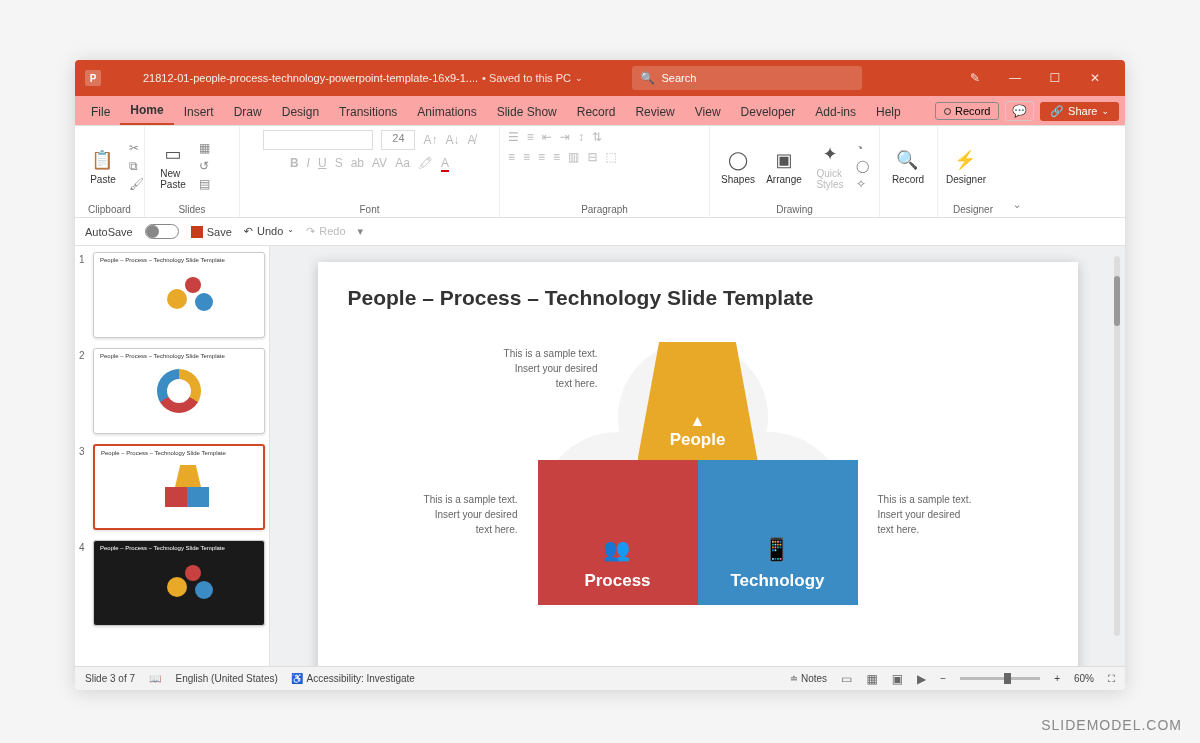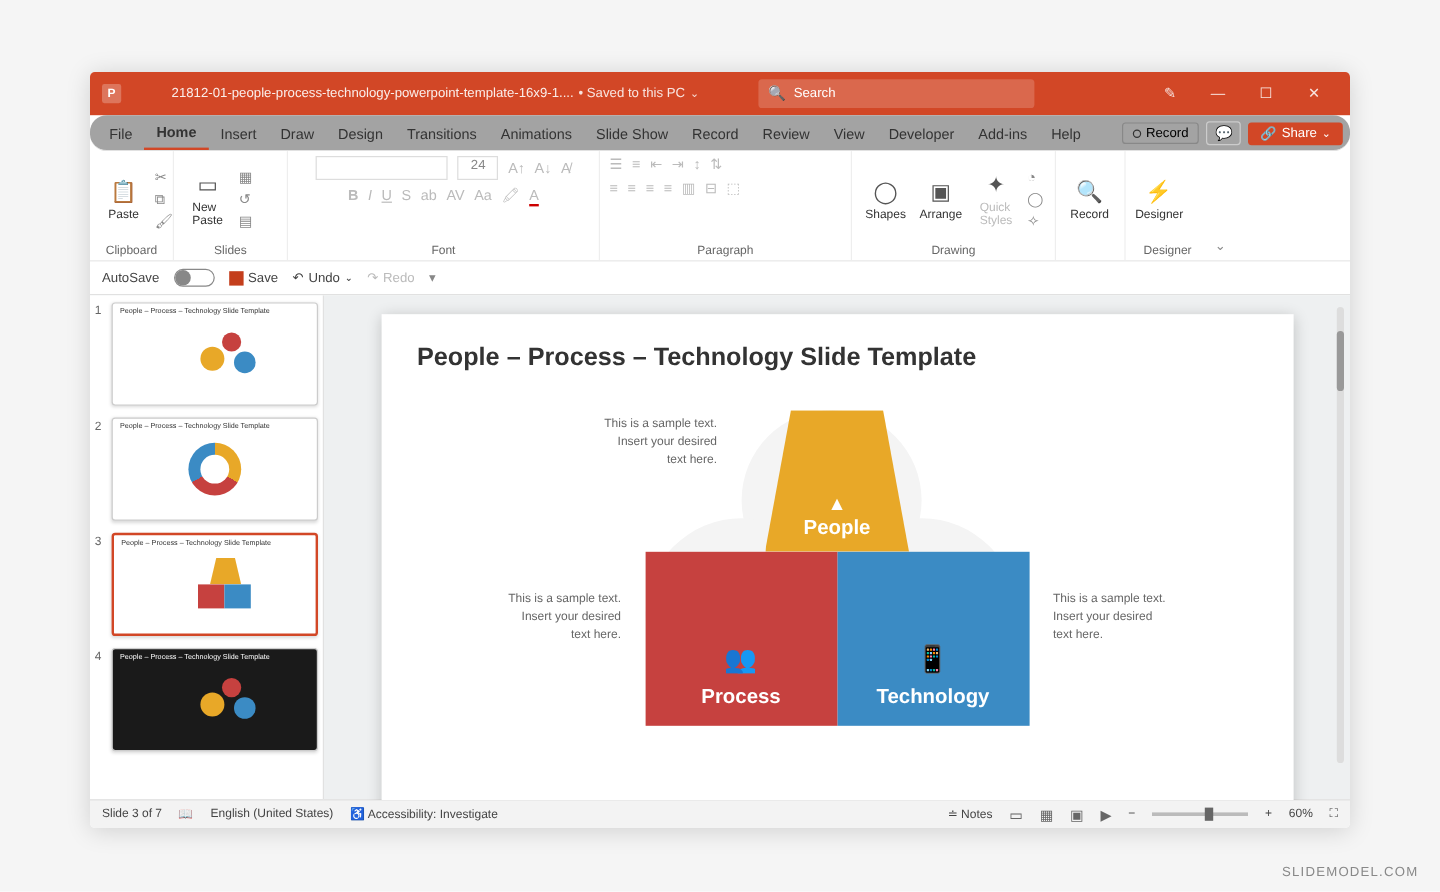--- a/index.html
+++ b/index.html
@@ -7,21 +7,21 @@
 .window { position: absolute; left: 75px; top: 60px; width: 1050px; height: 630px; background: #fff; box-shadow: 0 2px 20px rgba(0,0,0,.15); border-radius: 4px; overflow: hidden; display: flex; flex-direction: column; }
 .titlebar { background: #d24726; height: 36px; display: flex; align-items: center; padding: 0 10px; color: #fff; font-size: 11px; }
 .titlebar .app-icon { width: 16px; height: 16px; background: rgba(255,255,255,.25); border-radius: 2px; margin-right: 10px; display:flex;align-items:center;justify-content:center;font-size:10px;font-weight:bold;}
 .titlebar .title { opacity: .9; margin-left: 32px; }
 .titlebar .saved { opacity: .85; margin-left: 4px; }
 .titlebar .chev { margin-left: 4px; font-size: 9px; opacity:.8;}
 .titlebar .search { margin-left: 50px; background: rgba(255,255,255,.18); border-radius: 3px; height: 24px; width: 230px; display: flex; align-items: center; padding: 0 8px; color: #fff; }
 .titlebar .search .mag { font-size: 12px; margin-right: 6px; }
 .titlebar .spacer { flex: 1; }
 .titlebar .win-btn { width: 40px; text-align: center; opacity: .85; font-size: 12px; }
-.menubar { background: #a3a3a3; height: 30px; display: flex; align-items: flex-end; padding: 0 6px; border-bottom: 1px solid #e1e1e1; border-radius: 14px; }
+.menubar { background: #fca5a5; height: 30px; display: flex; align-items: flex-end; padding: 0 6px; border-bottom: 1px solid #e1e1e1; }
 .menubar .tab { padding: 6px 10px; font-size: 12px; color: #333; cursor: pointer; }
 .menubar .tab.active { font-weight: 600; border-bottom: 2px solid #d24726; }
 .menubar .right { margin-left: auto; display: flex; align-items: center; gap: 6px; padding-bottom: 4px; }
 .menubar .record-btn { border: 1px solid #888; border-radius: 3px; padding: 2px 8px; font-size: 11px; display:flex;align-items:center;gap:4px;}
 .menubar .record-btn .dot{width:7px;height:7px;border-radius:50%;border:1.5px solid #333;}
 .menubar .comment-btn{border:1px solid #ccc;border-radius:3px;padding:2px 6px;font-size:12px;}
 .menubar .share-btn { background: #d24726; color: #fff; border-radius: 3px; padding: 3px 10px; font-size: 11px; display:flex;align-items:center;gap:4px;}
 .ribbon { background: #fff; height: 92px; display: flex; border-bottom: 1px solid #e1e1e1; }
 .ribbon .group { border-right: 1px solid #eee; padding: 4px 8px 2px 8px; display: flex; flex-direction: column; }
 .ribbon .group .body { flex: 1; display: flex; align-items: center; gap: 6px; }
@@ -30,21 +30,21 @@
 .ribbon .big-btn .ic { width: 24px; height: 24px; display:flex;align-items:center;justify-content:center;font-size:18px;color:#555;}
 .ribbon .mini-col{display:flex;flex-direction:column;gap:4px;font-size:12px;color:#888;}
 .ribbon .font-box{border:1px solid #ddd;height:20px;width:110px;font-size:11px;padding:1px 4px;color:#bbb;}
 .ribbon .size-box{border:1px solid #ddd;height:20px;width:34px;font-size:11px;padding:1px 4px;color:#888;text-align:center;}
 .ribbon .row{display:flex;gap:8px;align-items:center;color:#888;font-size:12px;}
 .ribbon .dim{color:#bbb;}
 .qat { height: 28px; background: #fff; border-bottom: 1px solid #e1e1e1; display: flex; align-items: center; padding: 0 10px; gap: 12px; font-size: 11px; color: #444; }
 .qat .toggle{display:inline-flex;align-items:center;border:1px solid #888;border-radius:9px;height:15px;width:34px;position:relative;font-size:8px;color:#555;}
 .qat .toggle .knob{width:13px;height:13px;border-radius:50%;background:#888;}
 .qat .toggle .off{position:absolute;right:3px;margin-top:40px;}
-.qat .btn{display:flex;align-items:center;gap:4px;}
+.qat .btn{display:flex;gap:4px;}
 .qat .save-ic{width:12px;height:12px;background:#c43e1c;display:inline-block;}
 .workspace { flex: 1; display: flex; background: #eef0f1; overflow: hidden; position: relative;}
 .thumbs { width: 195px; background: #fff; border-right: 1px solid #e1e1e1; overflow-y: auto; padding: 6px 4px; }
 .thumb-row{display:flex;gap:4px;margin-bottom:10px;}
 .thumb-num{font-size:10px;color:#666;width:10px;padding-top:2px;}
 .thumb{flex:1;height:86px;border:1px solid #ccc;border-radius:3px;background:#fff;box-shadow:0 1px 3px rgba(0,0,0,.15);position:relative;overflow:hidden;}
 .thumb.selected{border:2px solid #d24726;}
 .thumb.dark{background:#1a1a1a;}
 .thumb .t-title{font-size:6px;color:#333;padding:4px 6px;}
 .thumb.dark .t-title{color:#fff;}
@@ -67,21 +67,21 @@
 .box .ic{font-size:22px;margin-bottom:8px;}
 .shape-label{font-size:17px;font-weight:600;}
 .vscroll{position:absolute;right:2px;top:10px;width:12px;height:380px;}
 .vscroll .track{width:6px;height:100%;background:#ddd;border-radius:3px;margin:0 auto;}
 .vscroll .thumb-s{position:absolute;width:6px;left:3px;top:20px;height:50px;background:#999;border-radius:3px;}
 .statusbar{height:24px;background:#f3f3f3;border-top:1px solid #ddd;display:flex;align-items:center;padding:0 10px;font-size:10px;color:#444;gap:14px;}
 .statusbar .spacer{flex:1;}
 .statusbar .zoom-slider{width:80px;height:3px;background:#bbb;position:relative;}
 .statusbar .zoom-slider .zthumb{position:absolute;width:7px;height:11px;background:#666;top:-4px;left:44px;}
 .statusbar .vbtn{font-size:12px;color:#666;}
-.watermark{position:absolute;right:18px;bottom:10px;font-size:11px;letter-spacing:1px;color:#888;}
+.watermark{position:absolute;right:18px;bottom:10px;font-size:14px;letter-spacing:1px;color:#888;}
 
 .mini{position:absolute;left:50%;top:50%;transform:translate(-50%,-50%);}
 .mini .circ{width:20px;height:20px;border-radius:50%;position:absolute;}
 .mini1 .y{background:#e8a828;left:-12px;top:-6px;}
 .mini1 .r{background:#c6413f;left:6px;top:-18px;width:16px;height:16px;}
 .mini1 .b{background:#3b8bc4;left:16px;top:-2px;width:18px;height:18px;}
 .mini2{width:44px;height:44px;}
 .mini2 .seg{position:absolute;width:44px;height:44px;border-radius:50%;}
 .mini3 .tr{width:26px;height:22px;background:#e8a828;clip-path:polygon(20% 0,80% 0,100% 100%,0 100%);position:absolute;left:-4px;top:-22px;}
 .mini3 .rb{width:22px;height:20px;background:#c6413f;position:absolute;left:-14px;top:0;}

